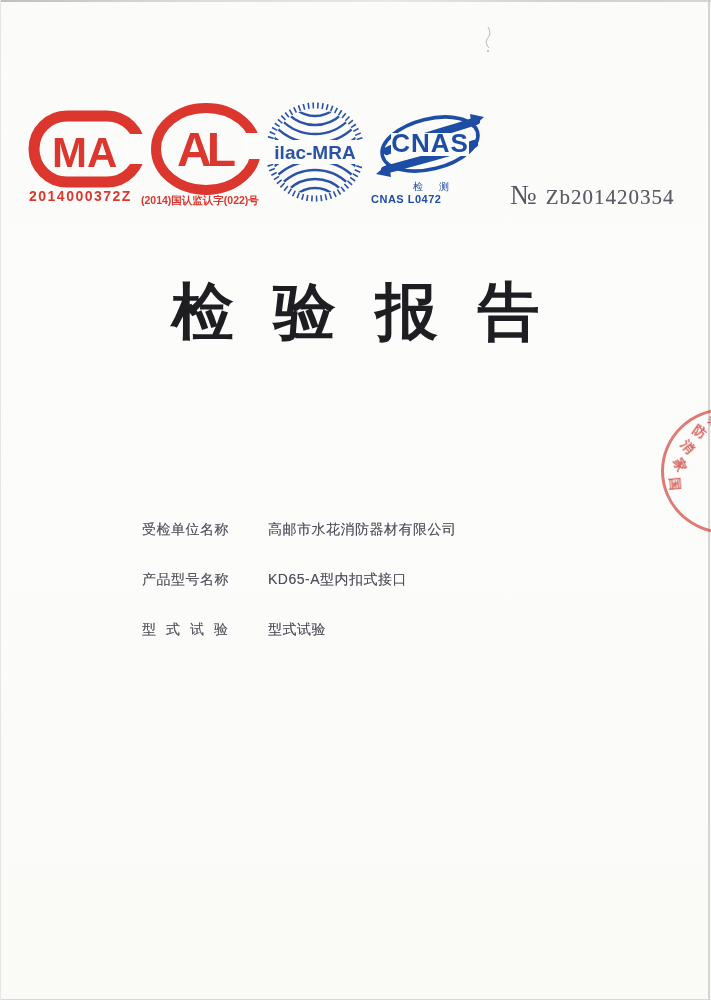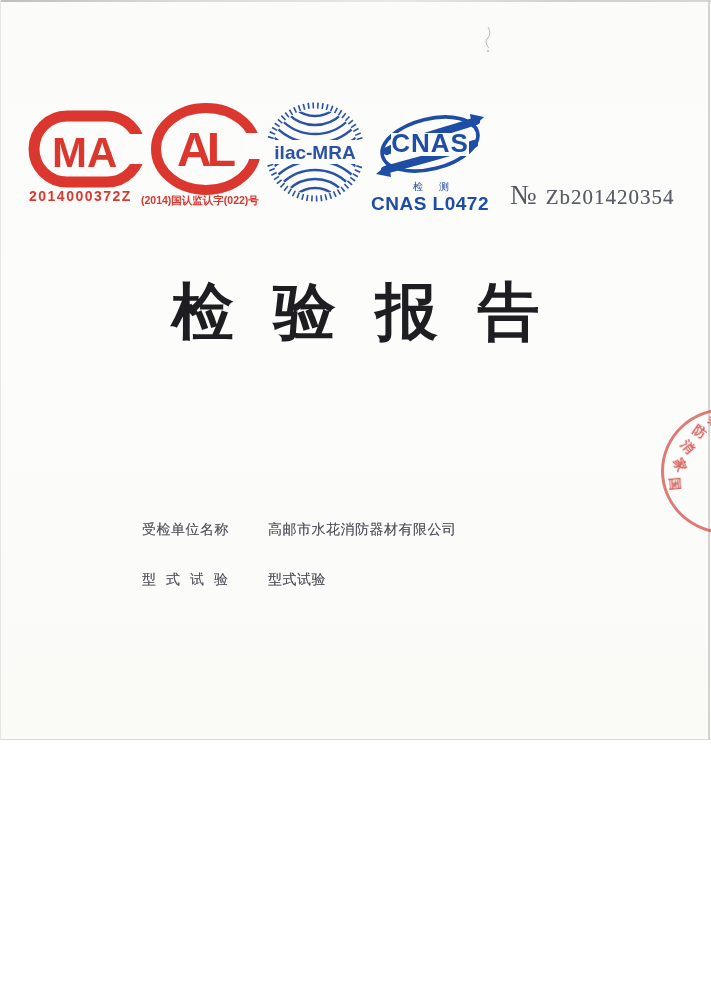--- a/index.html
+++ b/index.html
@@ -1,17 +1,17 @@
 <!DOCTYPE html>
 <html><head>
 <meta charset="utf-8">
 <style>
   html,body { margin:0; padding:0; background:#ffffff; }
   .page {
-    position:relative; width:711px; height:740px; overflow:hidden;
+    position:relative; width:711px; height:1000px; overflow:hidden;
     background:linear-gradient(180deg,#fbfbf9 0%,#fcfcfb 45%,#fafaf7 100%);
     font-family:"Liberation Sans", sans-serif;
   }
   
   .edge-top { position:absolute; top:0; left:0; right:0; height:2px;
     background:linear-gradient(90deg,#b4b4b2,#d4d4d2 25%,#e4e4e2 55%,#c8c8c6 80%,#d0d0ce); opacity:.85; }
   .edge-right { position:absolute; top:0; right:1px; width:2px; height:100%; background:#cbcbc9; opacity:.8; }
   .edge-bottom { position:absolute; bottom:0; left:0; right:0; height:1px; background:#d9d9d7; }
   .edge-left { position:absolute; top:0; left:0; width:1px; height:100%; background:#e6e6e4; }
   .speck { position:absolute; left:481px; top:26px; opacity:.65; }
@@ -20,22 +20,22 @@
   .cma-logo { position:absolute; left:28px; top:110px; }
   .cma-number { position:absolute; left:29px; top:188px; font-size:14px; font-weight:bold;
     color:#dc372e; letter-spacing:1.5px; }
   .cal-logo { position:absolute; left:150px; top:103px; }
   .cal-caption { position:absolute; left:141px; top:194px; font-size:10.5px; font-weight:bold;
     color:#d8372e; white-space:nowrap; }
   .ilac-stamp { position:absolute; left:265px; top:101px; }
   .cnas-logo { position:absolute; left:375px; top:106px; }
   .cnas-cn { position:absolute; left:375px; top:180px; width:112px; text-align:center;
     font-size:10px; color:#1e4da5; letter-spacing:16px; padding-left:16px; box-sizing:border-box; }
-  .cnas-code { position:absolute; left:371px; top:193px; width:118px; text-align:right;
-    font-size:19px; font-weight:bold; color:#1e4da5; letter-spacing:.5px; }
+  .cnas-code { position:absolute; left:371px; top:193px; width:118px; text-align:left;
+    font-size:11px; font-weight:bold; color:#1e4da5; letter-spacing:.5px; }
 
   .serial { position:absolute; left:510px; top:153px; display:flex; align-items:baseline;
     font-family:"Liberation Serif", serif; color:#5b5d66; }
   .serial-no { font-size:28px; color:#55575f; }
   .serial-num { font-size:21px; margin-left:9px; letter-spacing:1px;
     text-shadow:0 0 .5px rgba(90,92,100,.55);margin-top:32px; }
 
   .report-title { position:absolute; top:270px; left:0; width:100%; text-align:center;
     font-size:62px; font-weight:bold; color:#1d1d22; letter-spacing:40px; padding-left:40px;
     box-sizing:border-box; white-space:nowrap; }
@@ -138,20 +138,24 @@
     <span class="serial-num">Zb201420354</span>
   </div>
 
   <div class="report-title">检验报告</div>
 
   <div class="fields">
     <div class="field-row">
       <span class="field-label">受检单位名称</span>
       <span class="field-value">高邮市水花消防器材有限公司</span>
     </div>
+    <div class="field-row">
+      <span class="field-label">产品型号名称</span>
+      <span class="field-value">KD65-A型内扣式接口</span>
+    </div>
     <div class="field-row spaced">
       <span class="field-label">型式试验</span>
       <span class="field-value">型式试验</span>
     </div>
   </div>
 
   <div class="seal">
     <div class="seal-ring"></div>
     <span class="seal-char c0">国</span>
     <span class="seal-char c1">家</span>

